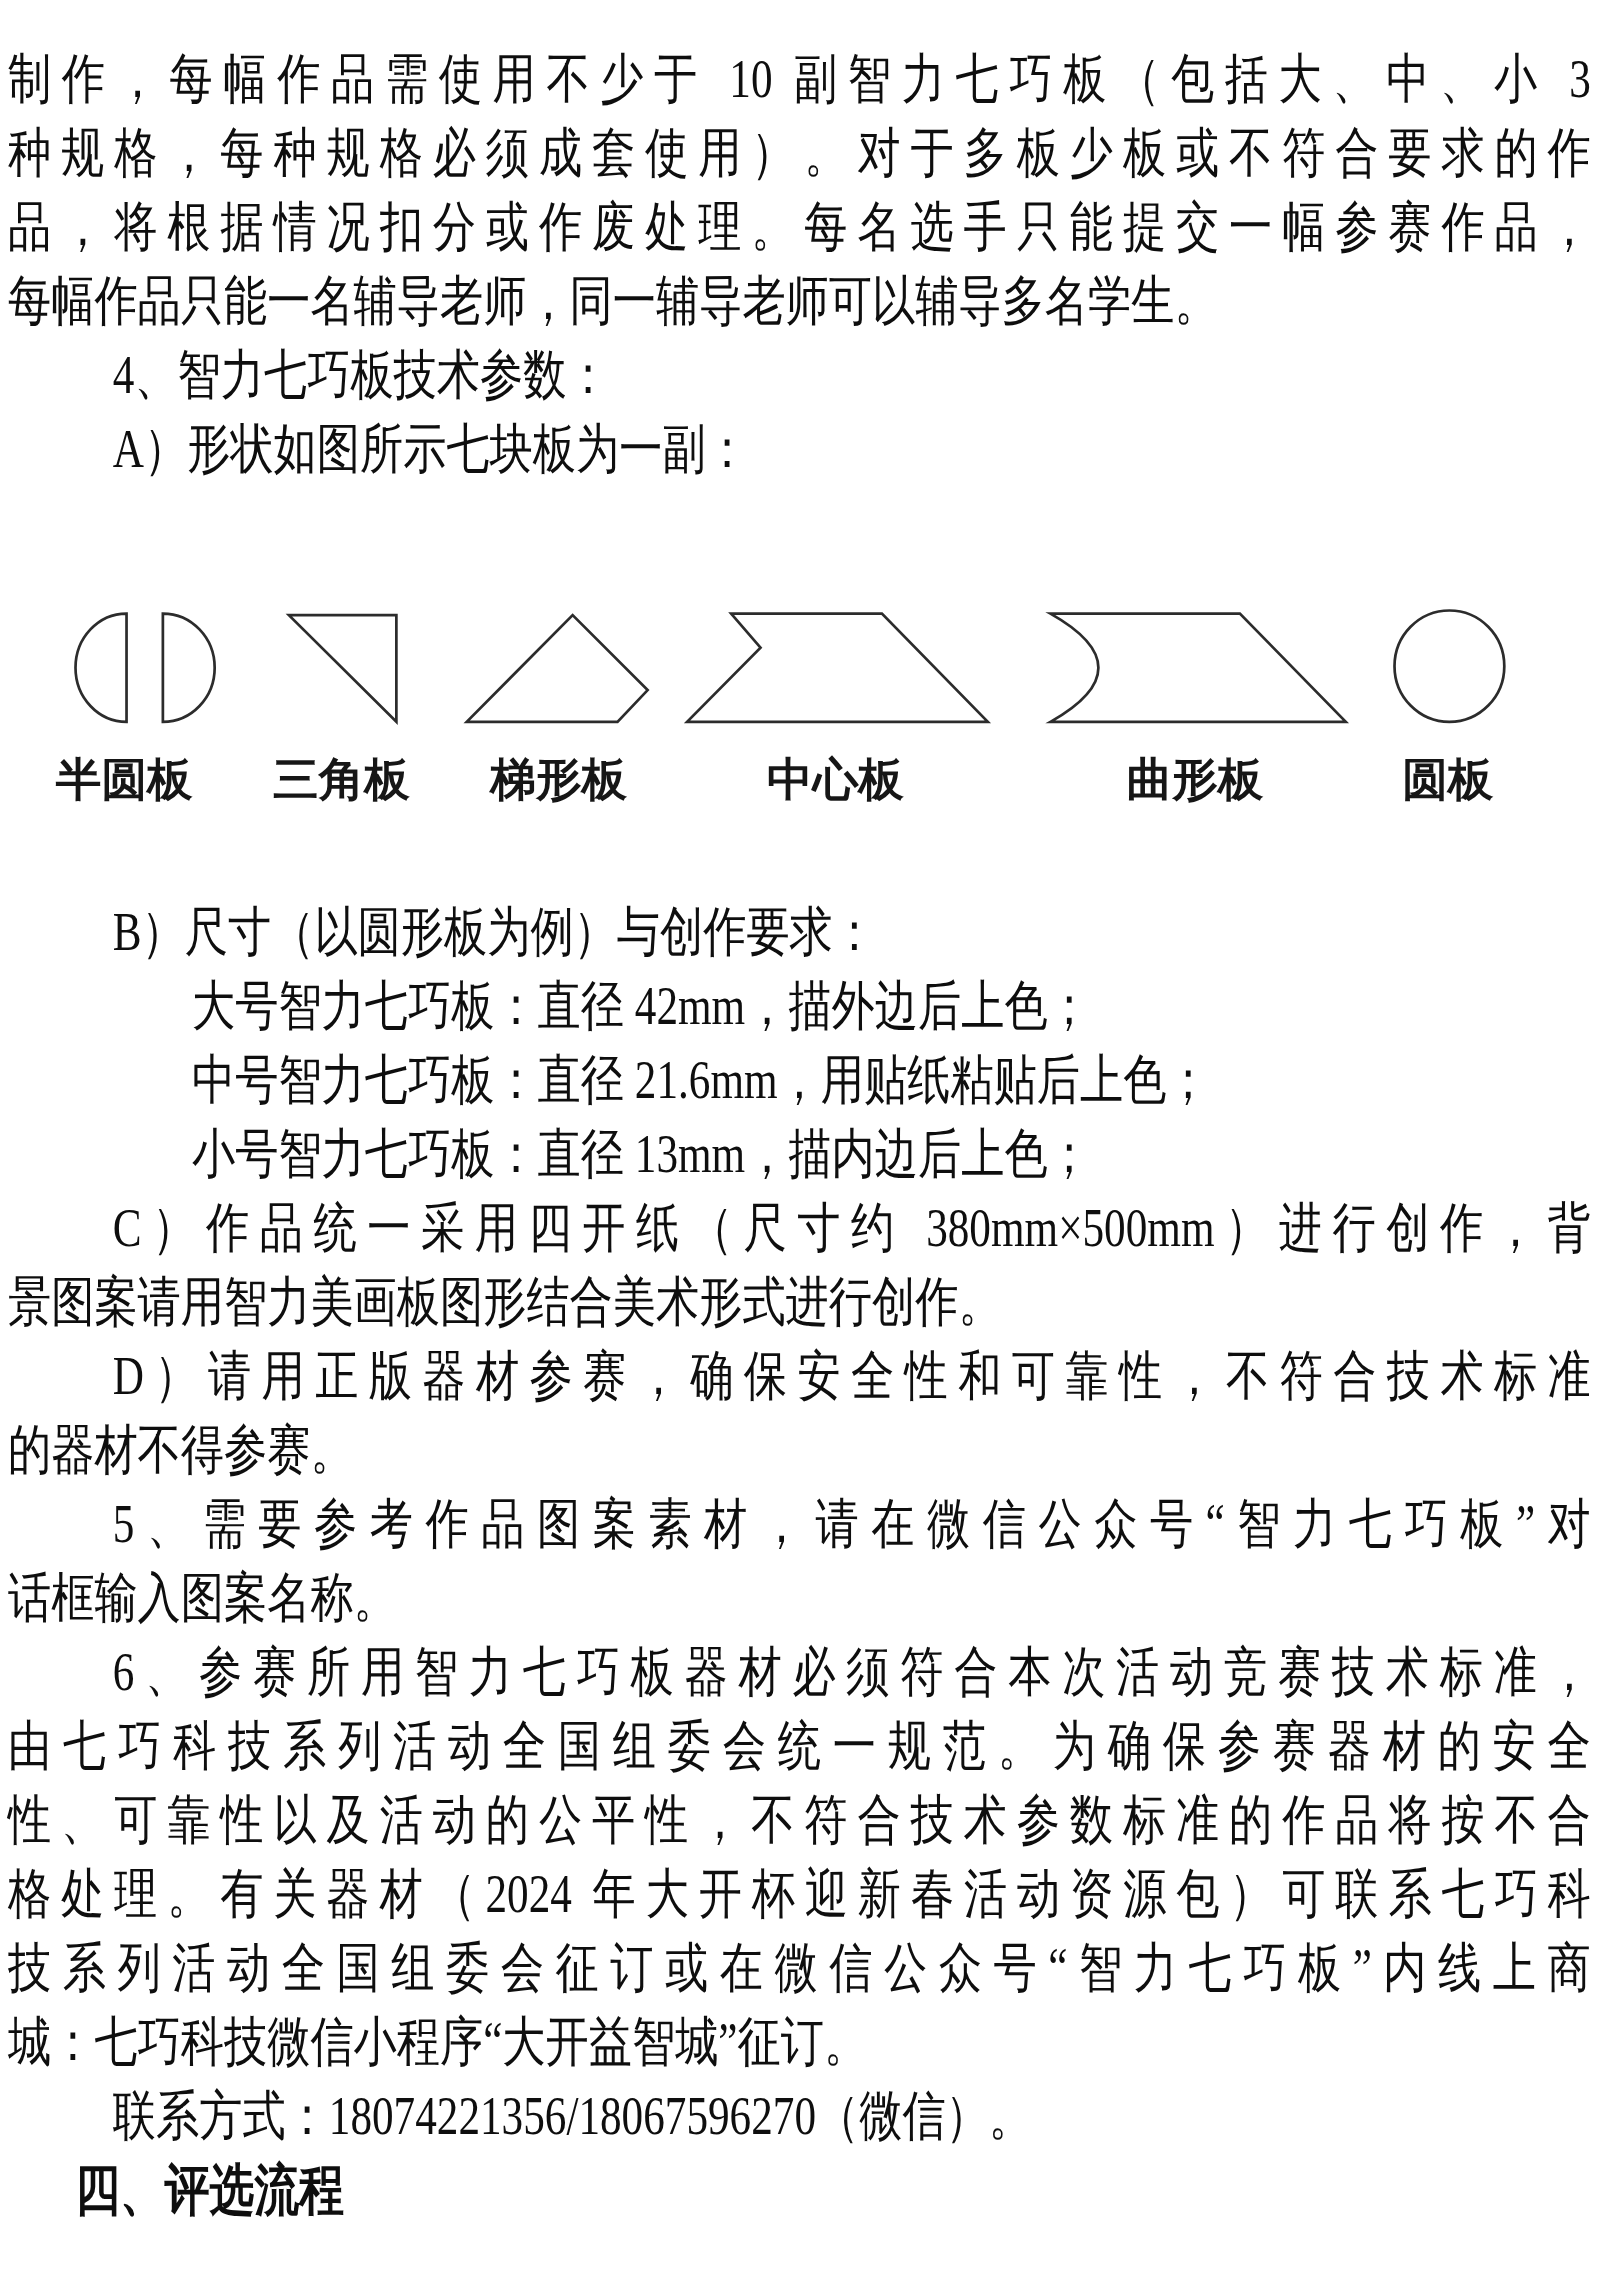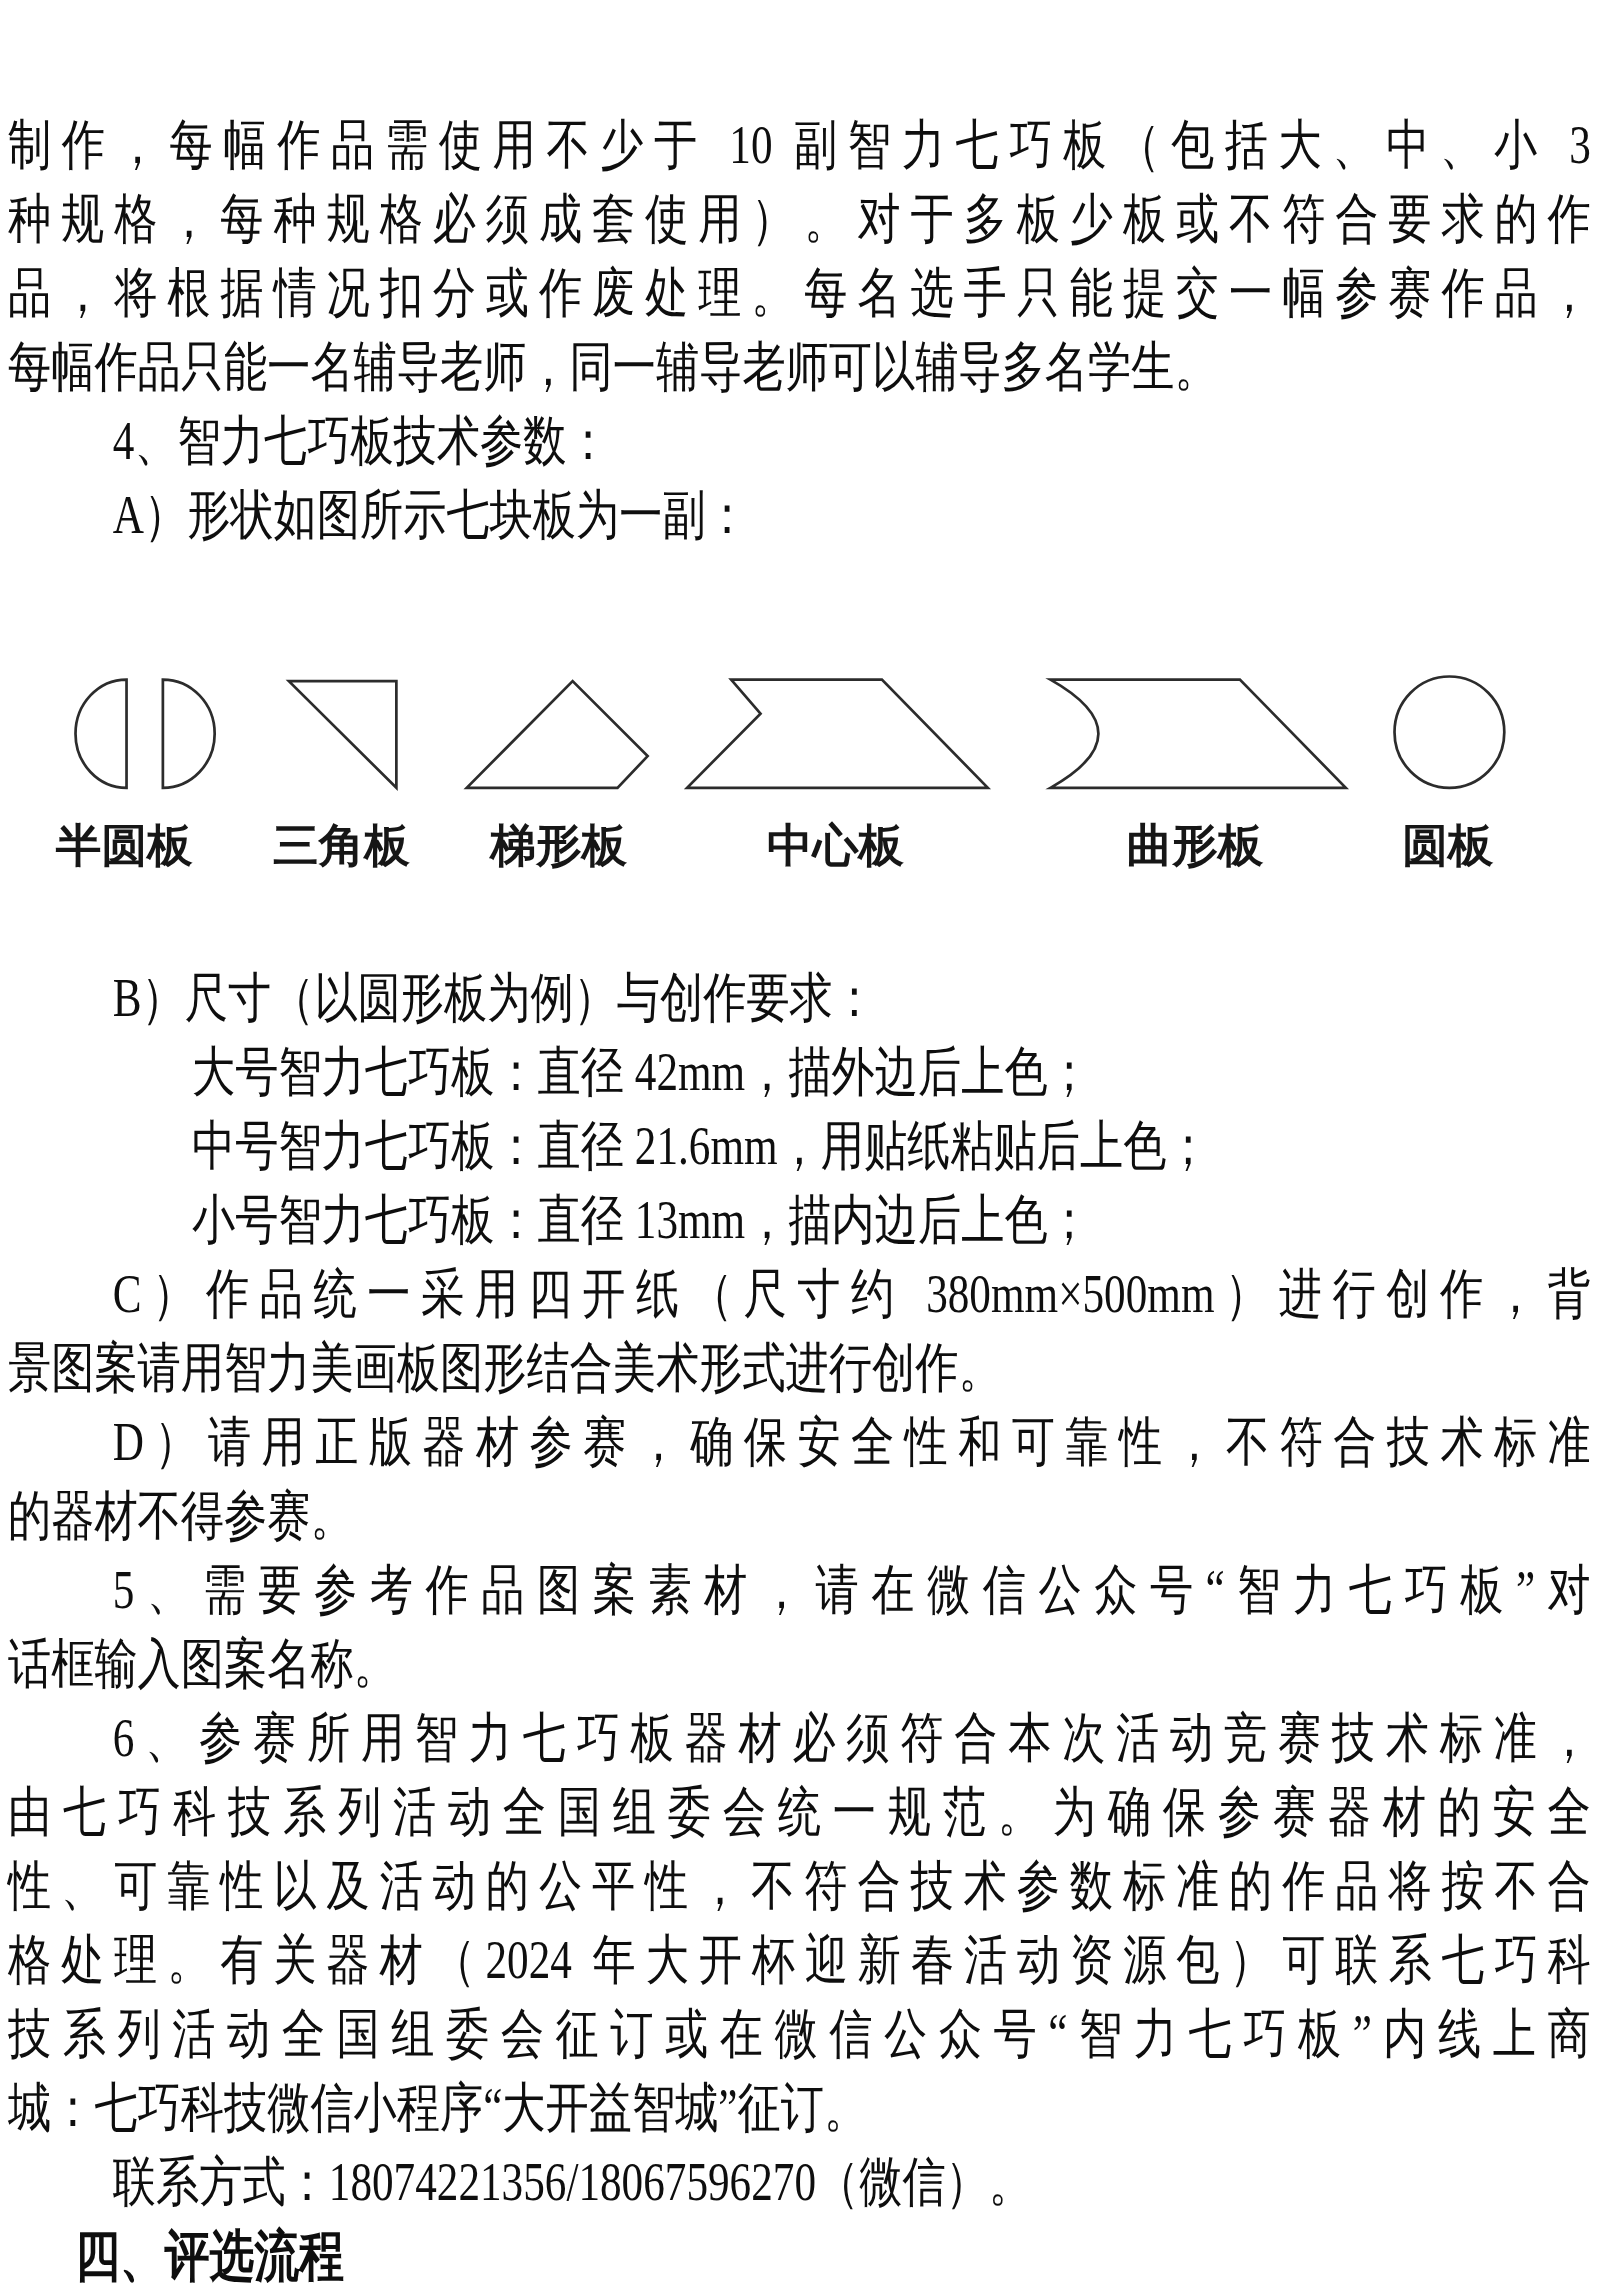--- a/index.html
+++ b/index.html
@@ -3,21 +3,21 @@
 <meta charset="utf-8">
 <style>
   html, body { margin: 0; padding: 0; }
   body {
     width: 1603px; height: 2295px;
     background: #ffffff;
     color: #0e0e0e;
     overflow: hidden;
     font-family: "Liberation Serif", "DejaVu Serif", serif;
   }
-  .doc { padding-top: 108px; }
+  .doc { padding-top: 42px; }
   
   .ln {
     width: 2004px;
     transform: scaleX(0.8);
     transform-origin: 0 0;
     height: 74px;
     line-height: 74px;
     font-size: 54px;
     padding-left: 10px;
     padding-right: 15.5px;

